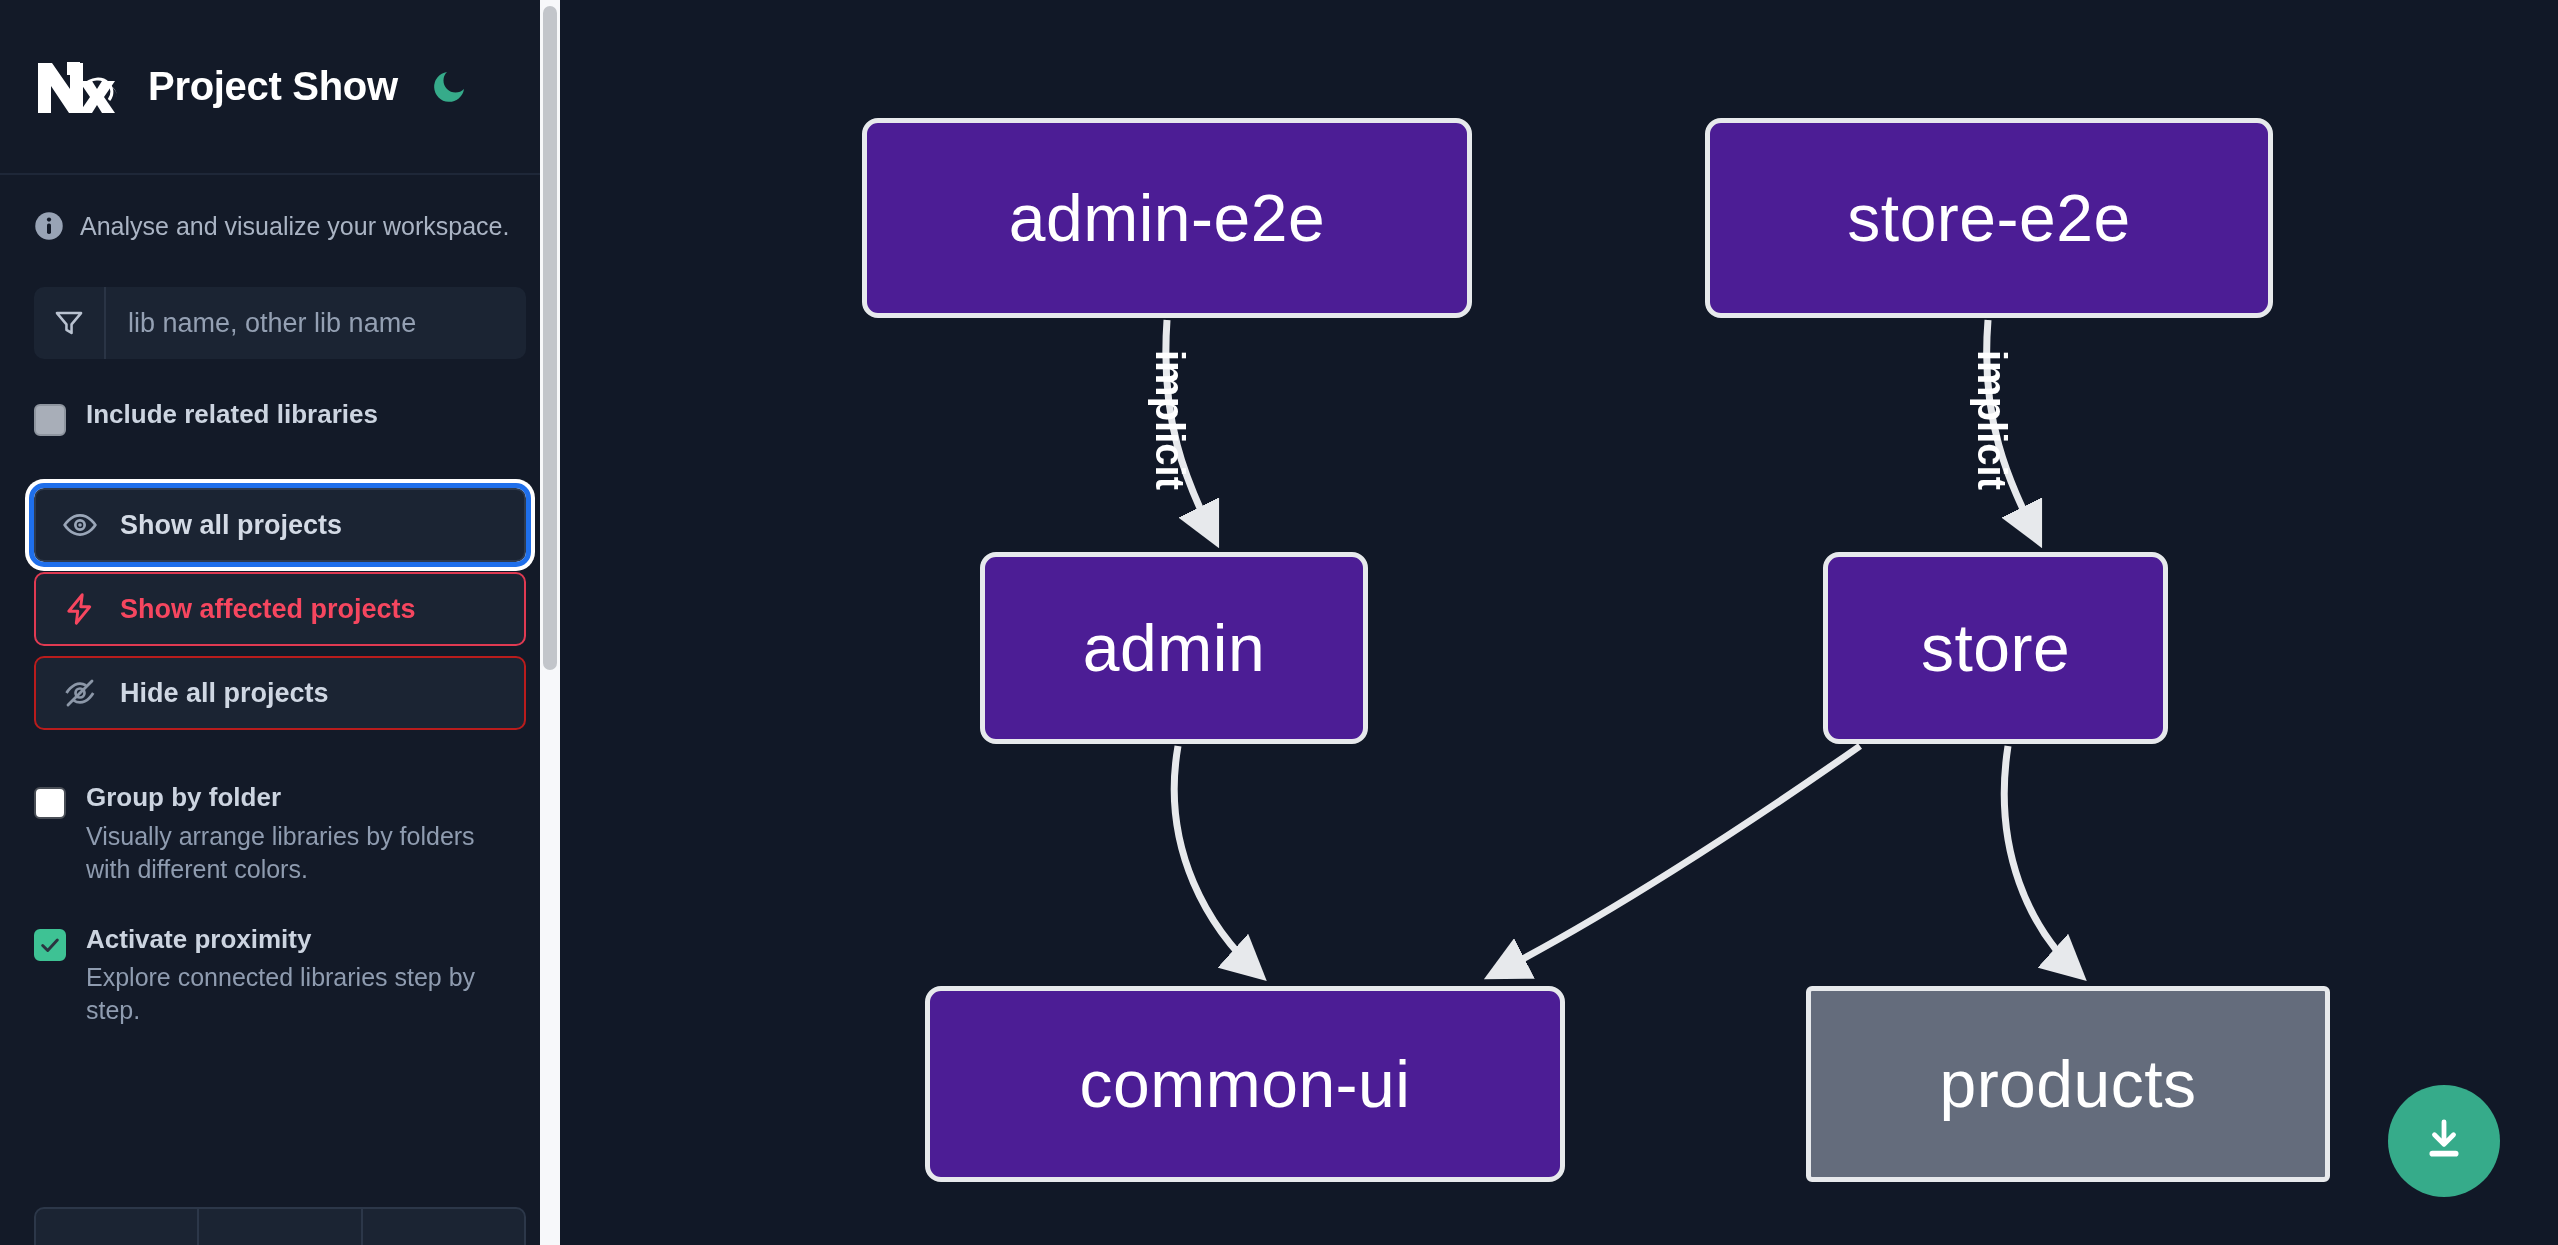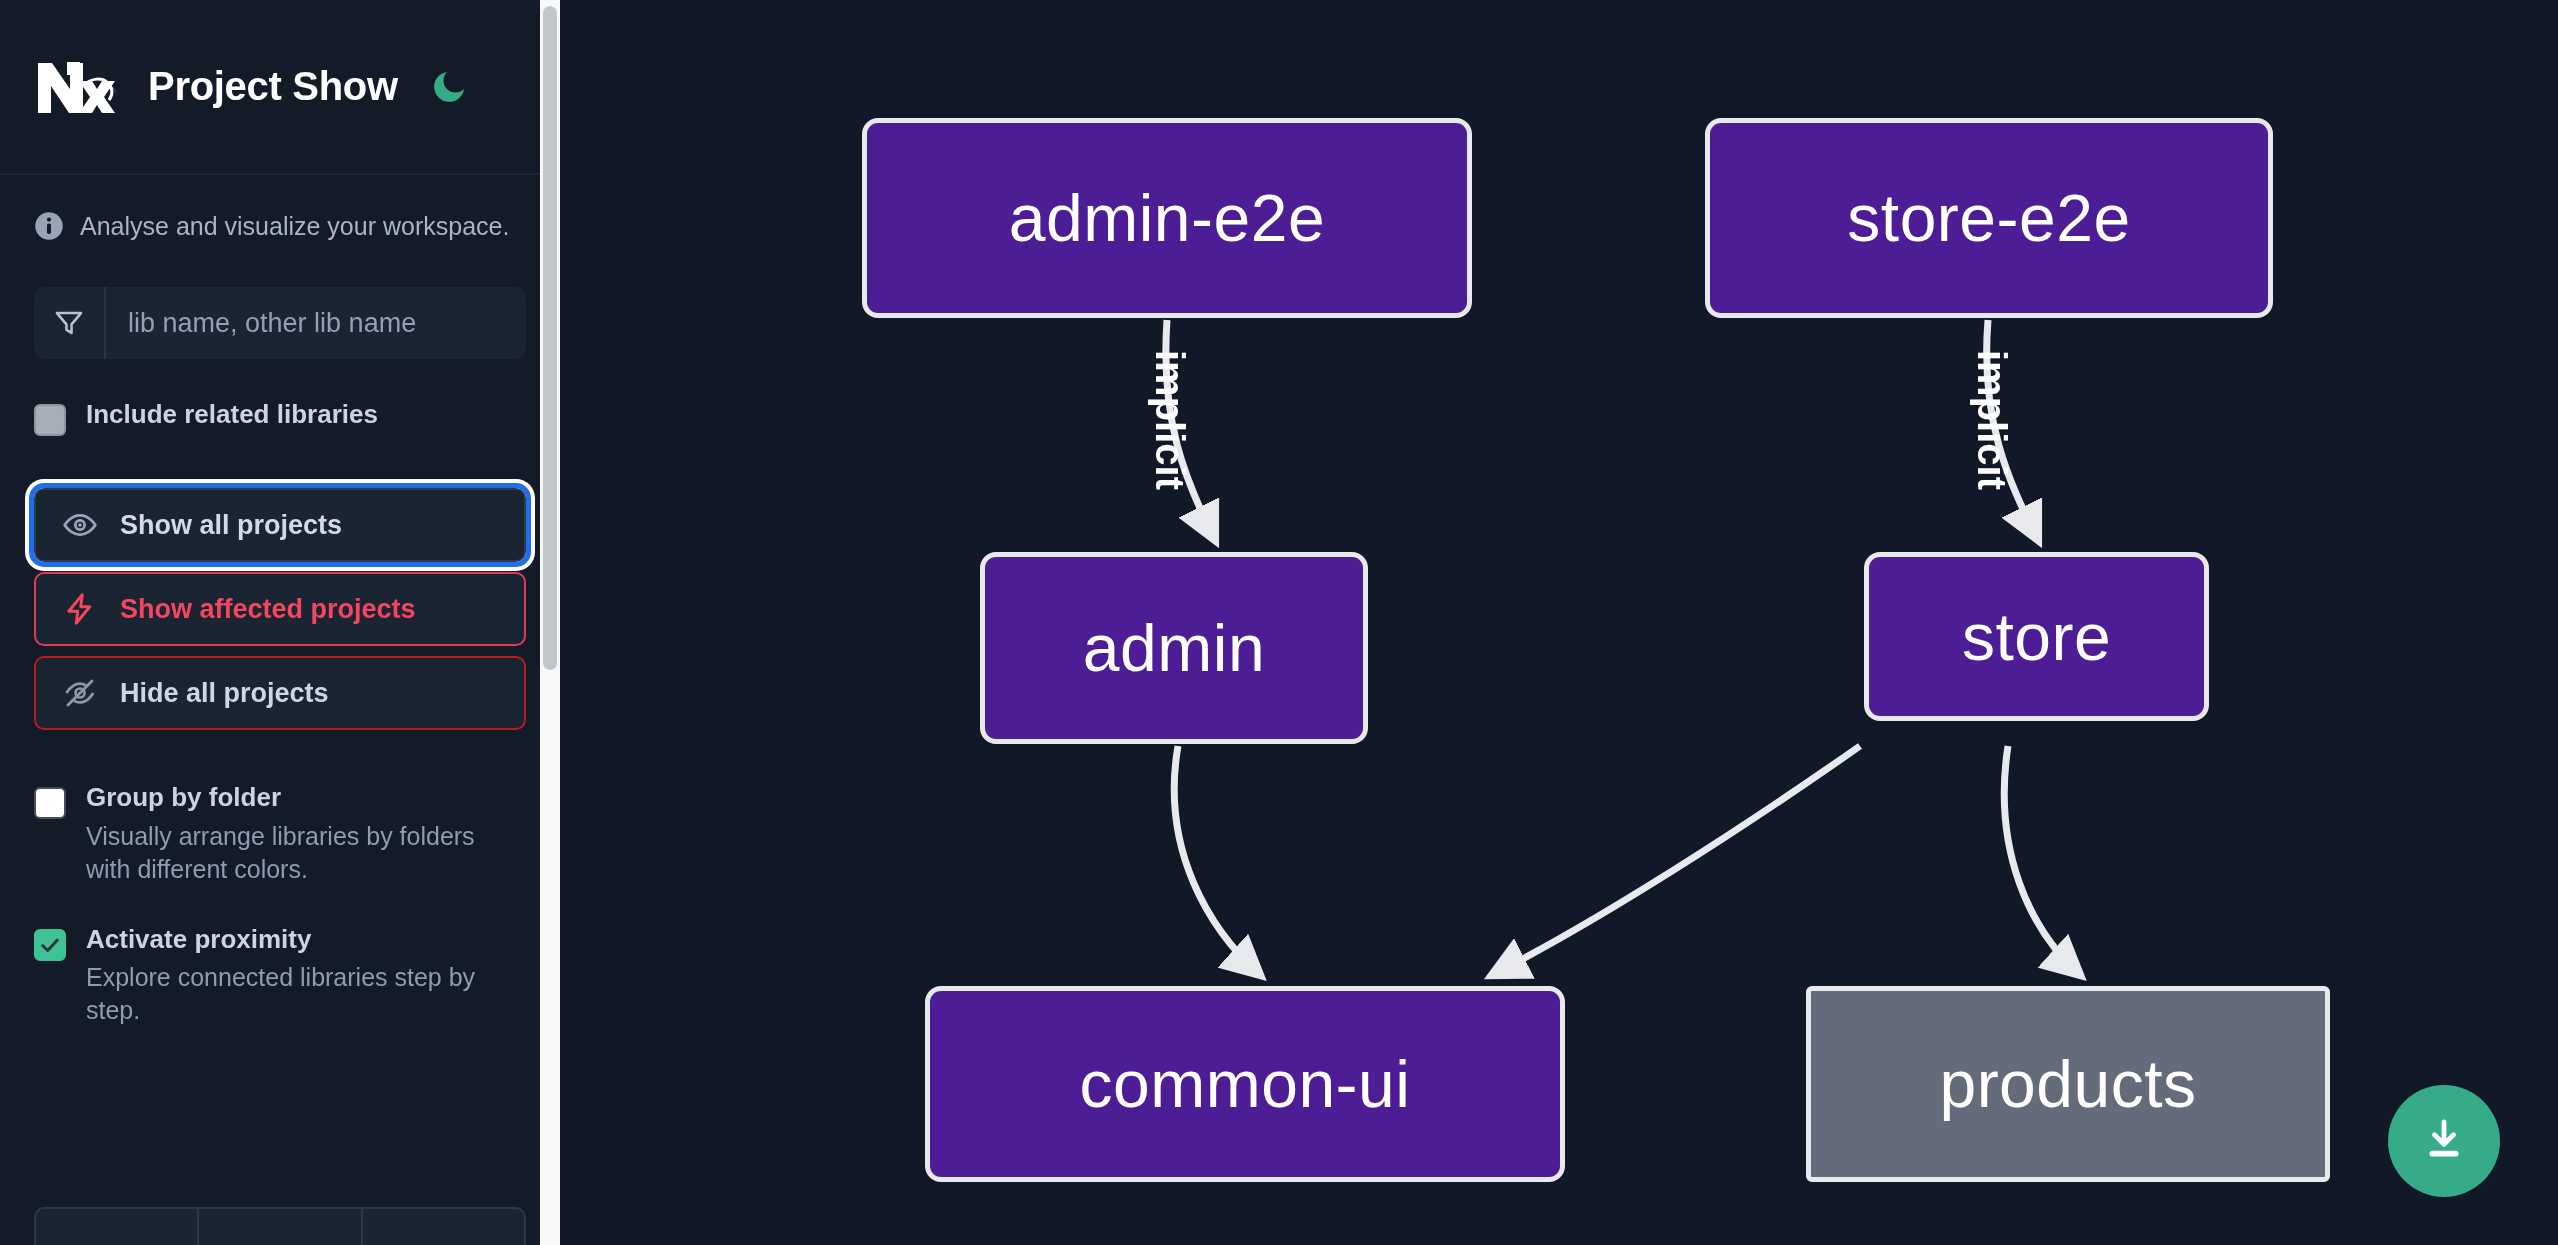--- a/index.html
+++ b/index.html
@@ -313,21 +313,21 @@
 
     <div class="node app" style="left:302px; top:118px; width:610px; height:200px;">
       <span>admin-e2e</span>
     </div>
     <div class="node app" style="left:1145px; top:118px; width:568px; height:200px;">
       <span>store-e2e</span>
     </div>
     <div class="node app" style="left:420px; top:552px; width:388px; height:192px;">
       <span>admin</span>
     </div>
-    <div class="node app" style="left:1304px; top:552px; width:345px; height:169px;">
+    <div class="node app" style="left:1263px; top:552px; width:345px; height:192px;">
       <span>store</span>
     </div>
     <div class="node app" style="left:365px; top:986px; width:640px; height:196px;">
       <span>common-ui</span>
     </div>
     <div class="node lib" style="left:1246px; top:986px; width:524px; height:196px;">
       <span>products</span>
     </div>
 
     <button class="fab">

